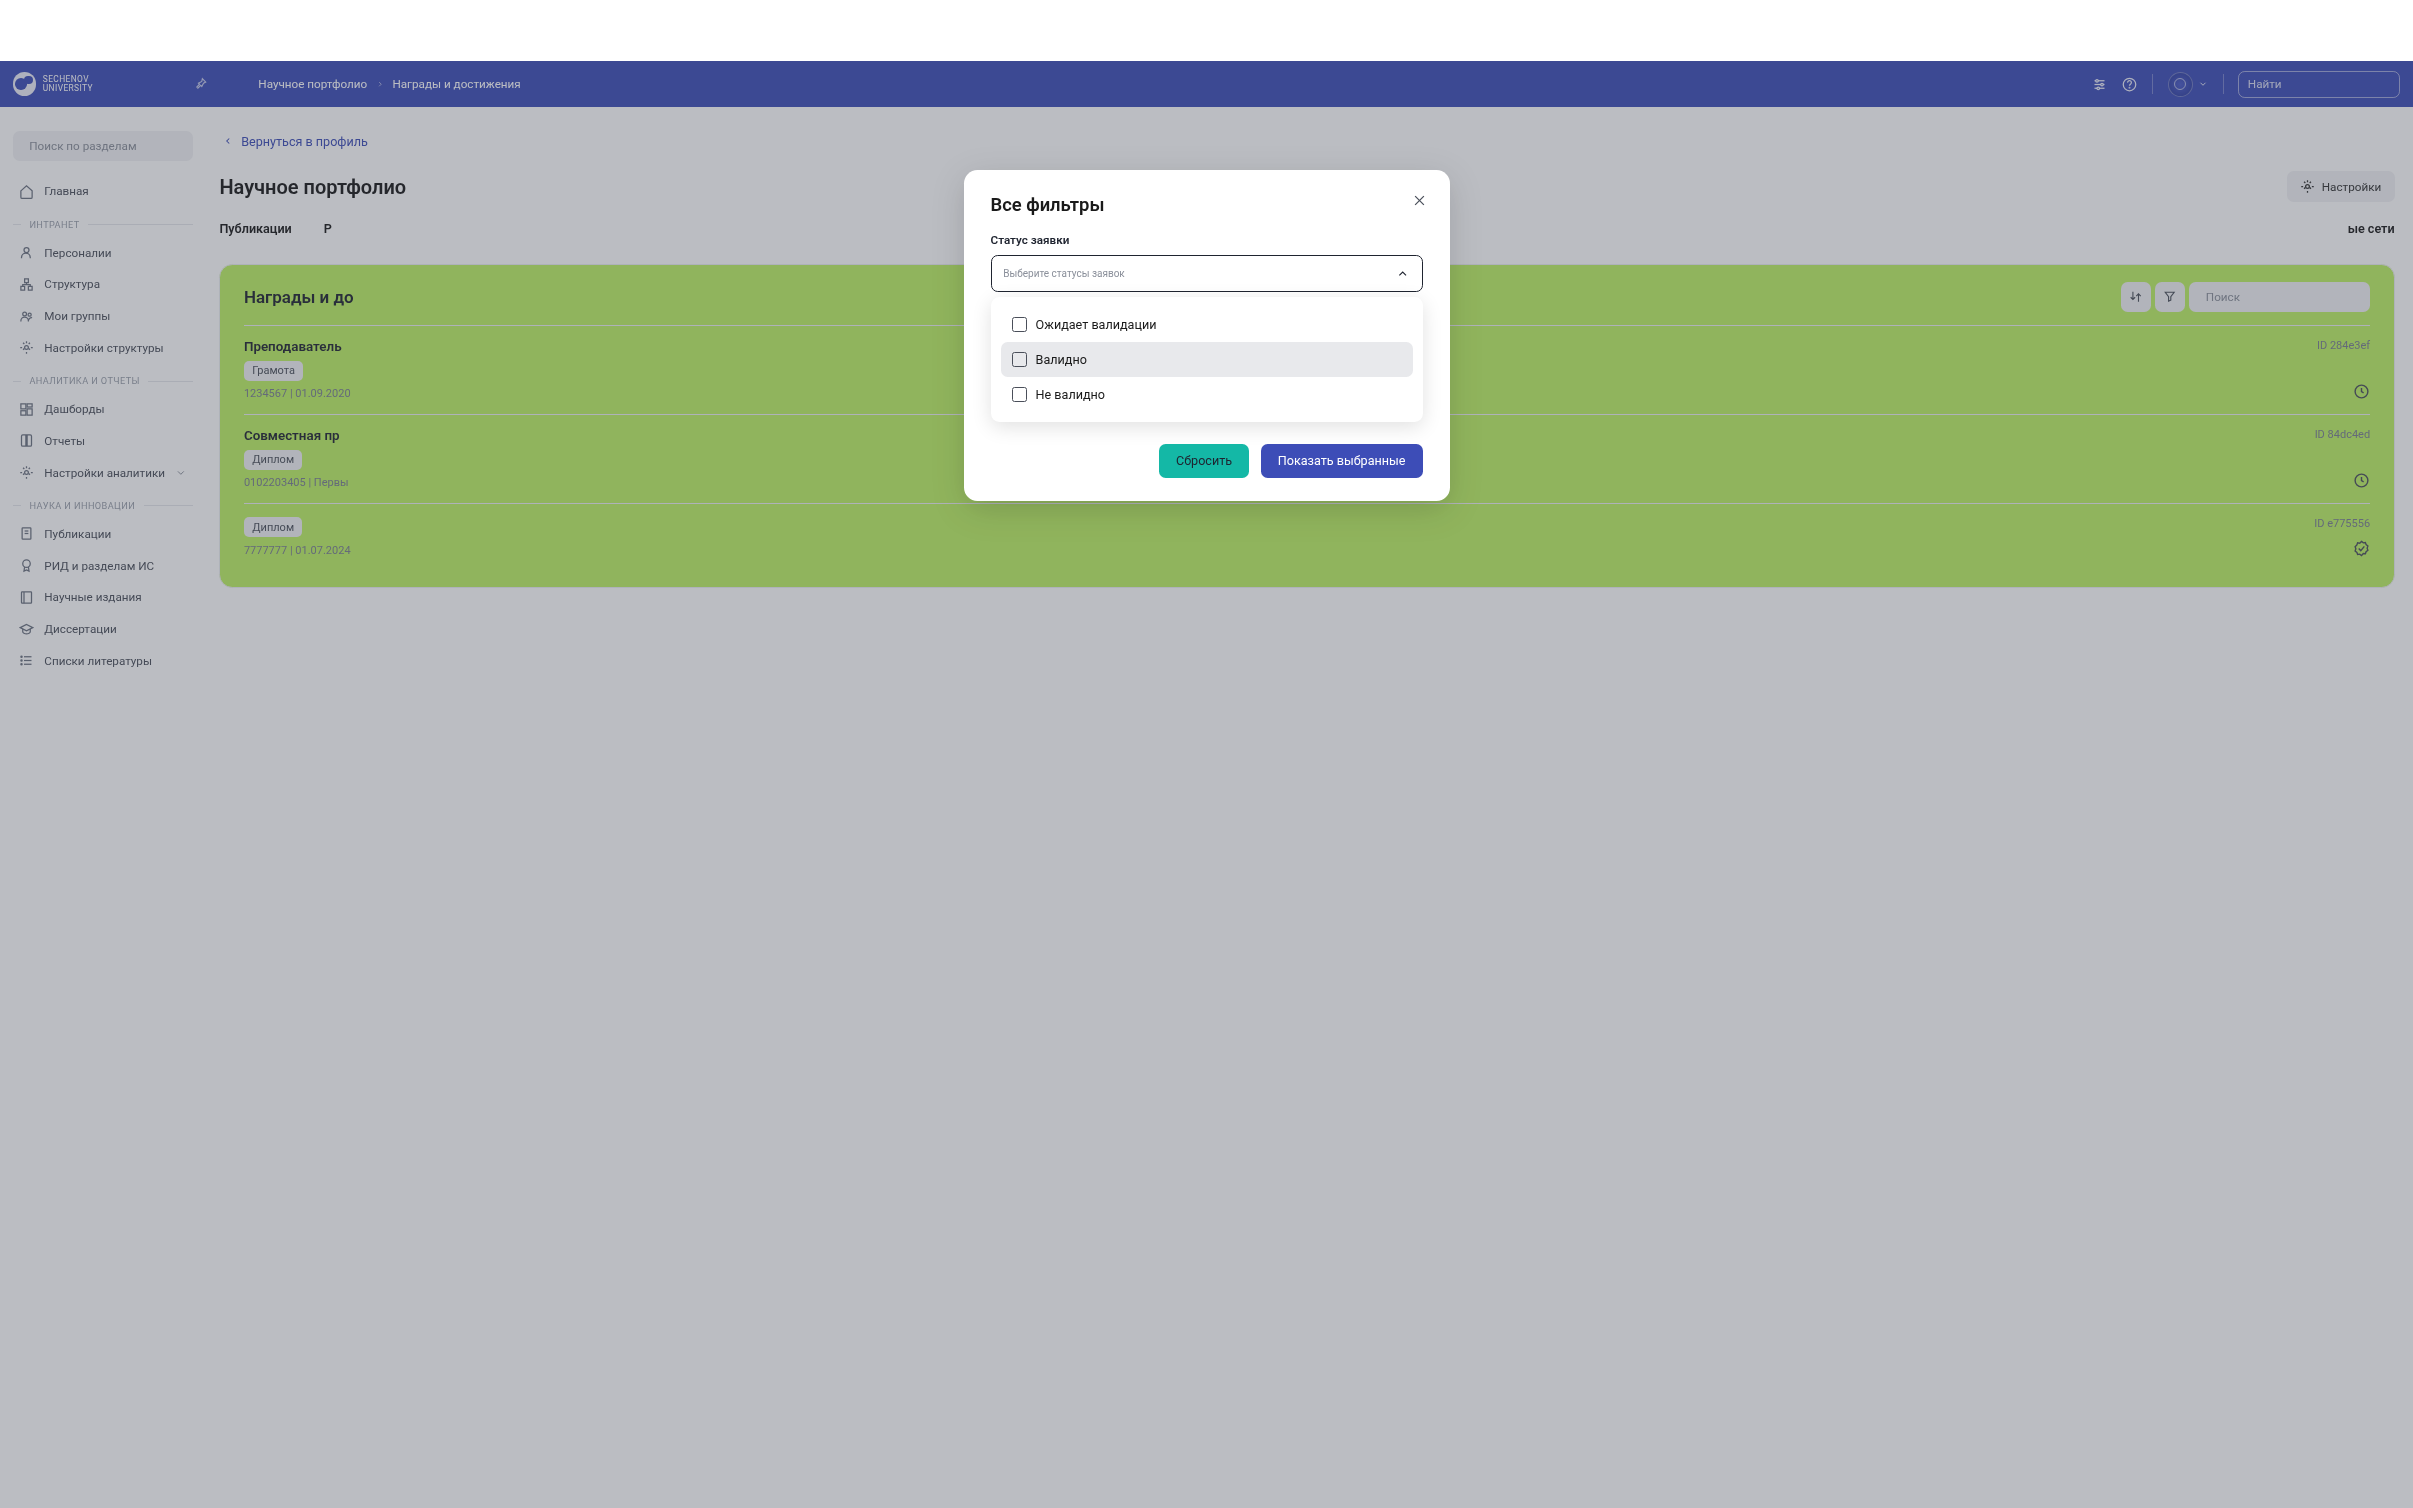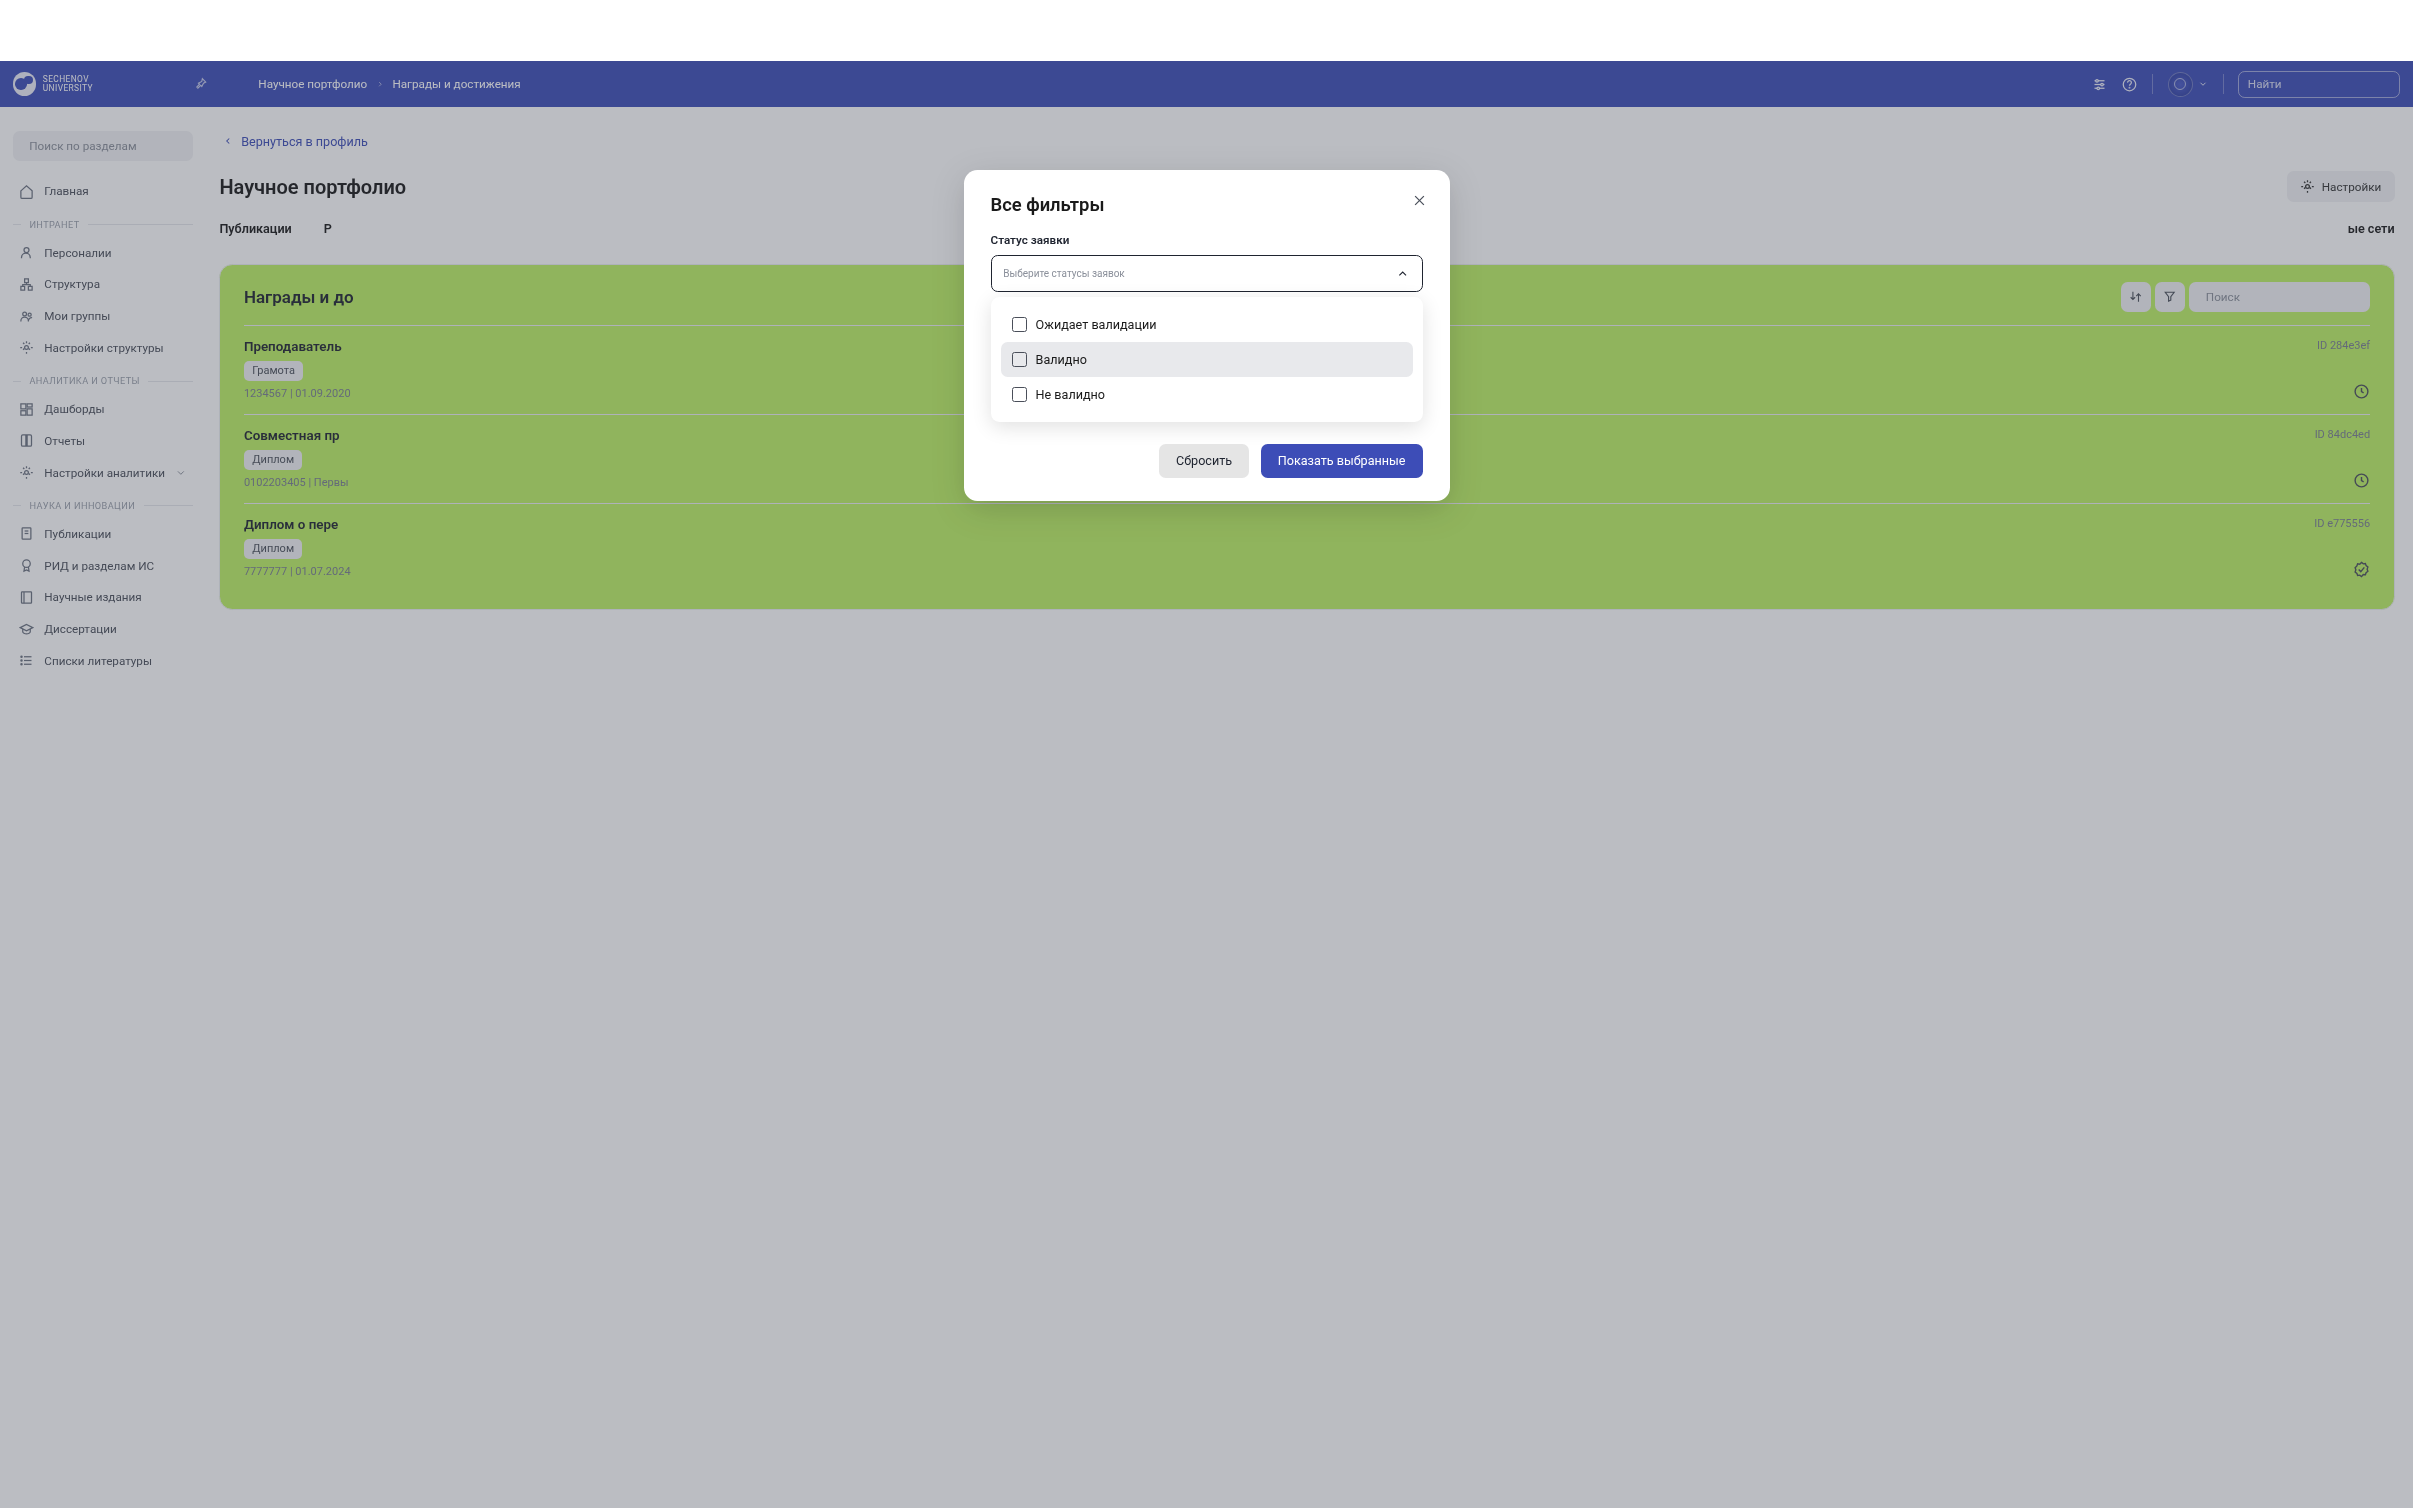--- a/index.html
+++ b/index.html
@@ -74,21 +74,21 @@
 .modal-close { position: absolute; top: 20px; right: 20px; width: 20px; height: 20px; cursor: pointer; color: #4a4f5a; display:flex; align-items:center; justify-content:center; }
 .field-label { font-size: 11.7px; font-weight: 600; margin-bottom: 8.4px; color: #1f2430; }
 .select { border: 1.3px solid #1f2430; border-radius: 6.7px; height: 37px; display: flex; align-items: center; padding: 0 11.7px; cursor: pointer; }
 .select-placeholder { color: #8a8f9a; flex: 1; font-size: 10px; }
 .dropdown { margin-top: 5px; background: #fff; border-radius: 8.4px; box-shadow: 0 5px 20px rgba(0,0,0,0.12); padding: 10px; }
 .option { display: flex; align-items: center; gap: 8.4px; padding: 10px 11.7px; border-radius: 6.7px; cursor: pointer; font-size: 12.6px; }
 .option.hover { background: #e8e9ec; }
 .checkbox { width: 15px; height: 15px; border: 1.7px solid #4a4f5a; border-radius: 2.5px; }
 .modal-actions { display: flex; justify-content: flex-end; gap: 11.7px; margin-top: 22px; }
 .btn { border: none; border-radius: 6.7px; padding: 9.2px 17px; font-size: 12.6px; cursor: pointer; }
-.btn-secondary { background: #e5e5e5; color: #1f2430; text-align: right; }
+.btn-secondary { background: #14b8a6; color: #1f2430; text-align: right; }
 .btn-primary { background: #3d4db7; color: #fff; }
 
 svg { display: block; }
 </style>
 </head>
 <body>
 
 <div class="page-wrapper">
 <div class="topbar">
   <div class="logo">
@@ -380,21 +380,20 @@
                 <svg width="17" height="17" viewBox="0 0 24 24" fill="none" stroke="currentColor" stroke-width="2">
                   <circle cx="12" cy="12" r="9"></circle>
                   <path d="M12 7v5l3 2"></path>
                 </svg>
               </span>
         </div>
       </div>
 
       <div class="row">
         <div class="row-main">
-          <div class="row-title">Диплом о пере</div>
           <span class="badge">Диплом</span>
           <div class="row-meta">7777777 | 01.07.2024</div>
         </div>
         <div class="row-side">
           <div class="row-id">ID e775556</div>
           <span class="status-icon">
                 <svg width="17" height="17" viewBox="0 0 24 24" fill="none" stroke="currentColor" stroke-width="2">
                   <path d="M12 2l2.5 2 3-.5 1 3 2.5 2-1 3 1 3-2.5 2-1 3-3-.5L12 22l-2.5-2-3 .5-1-3L3 15.5l1-3-1-3L5.5 7l1-3 3 .5z"></path>
                   <polyline points="8 12 11 15 16 9"></polyline>
                 </svg>

